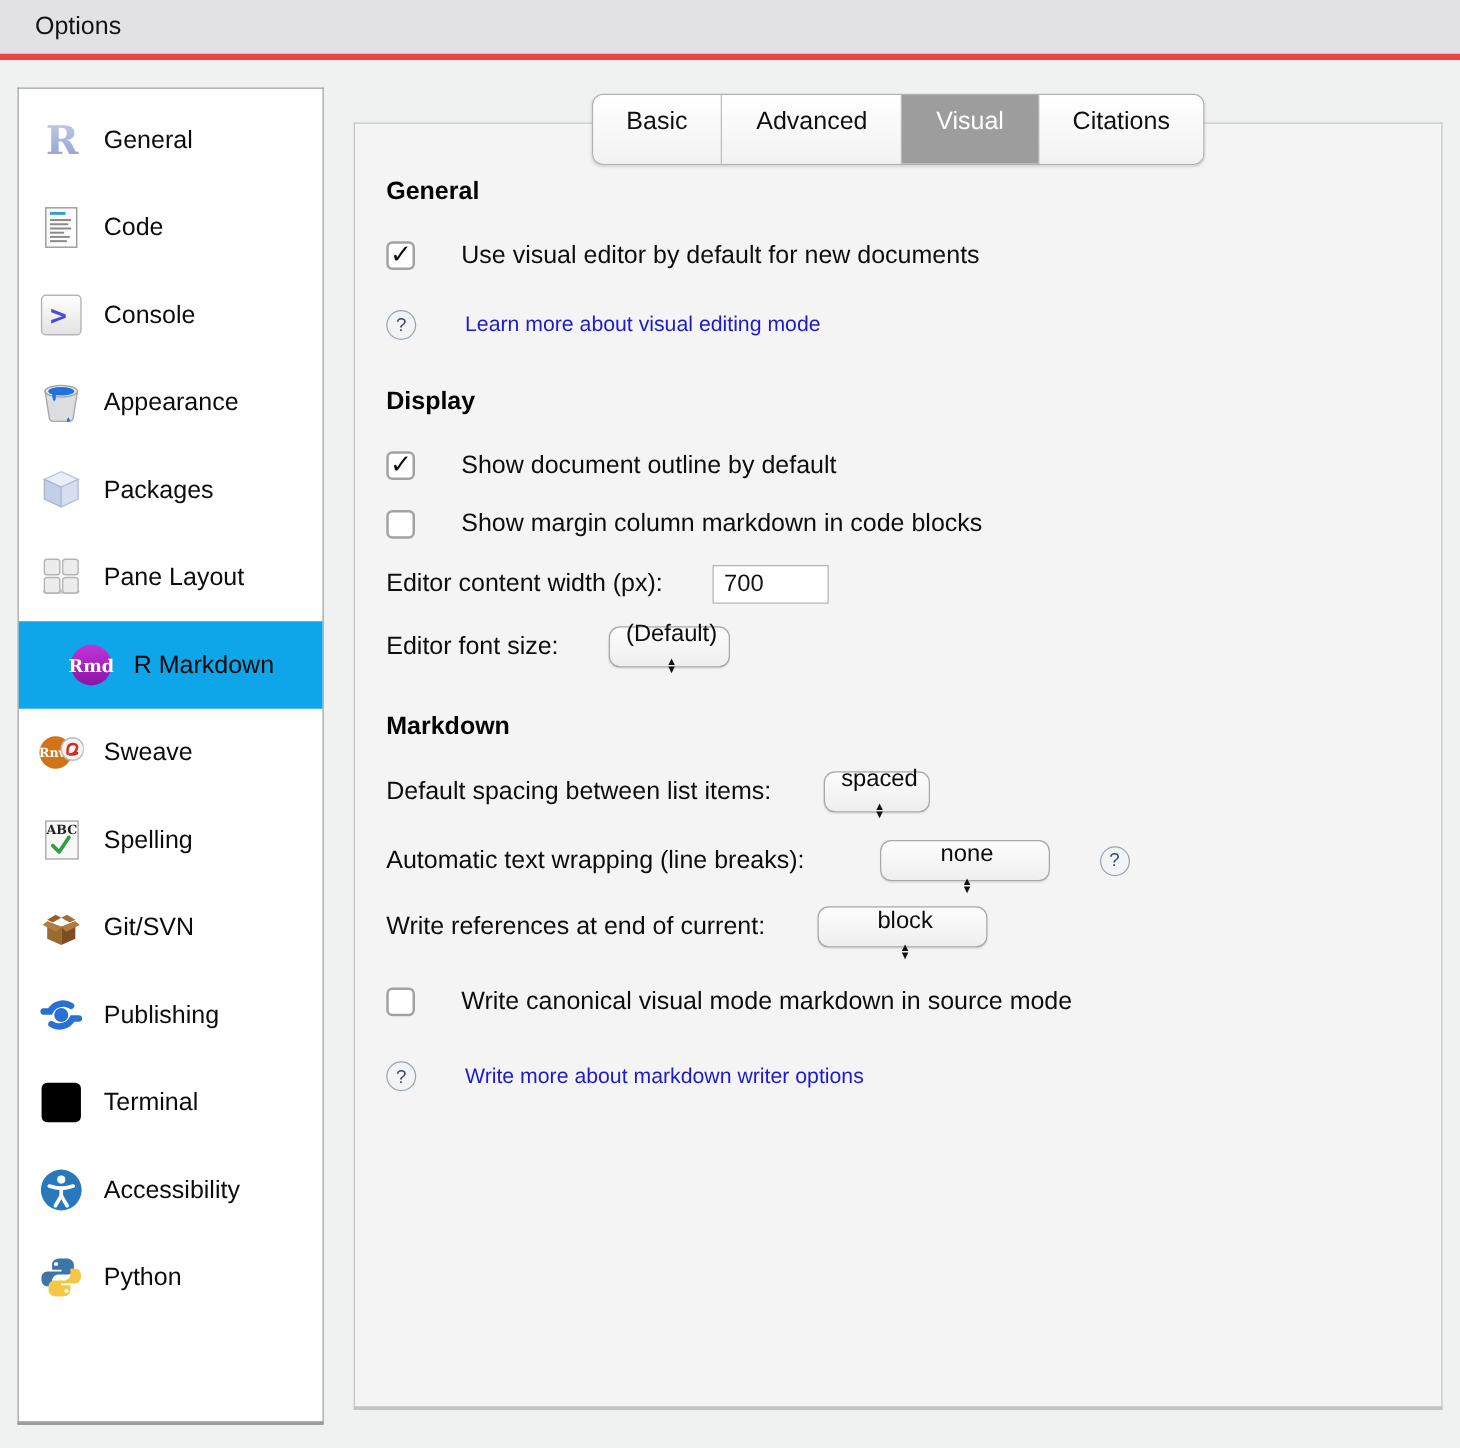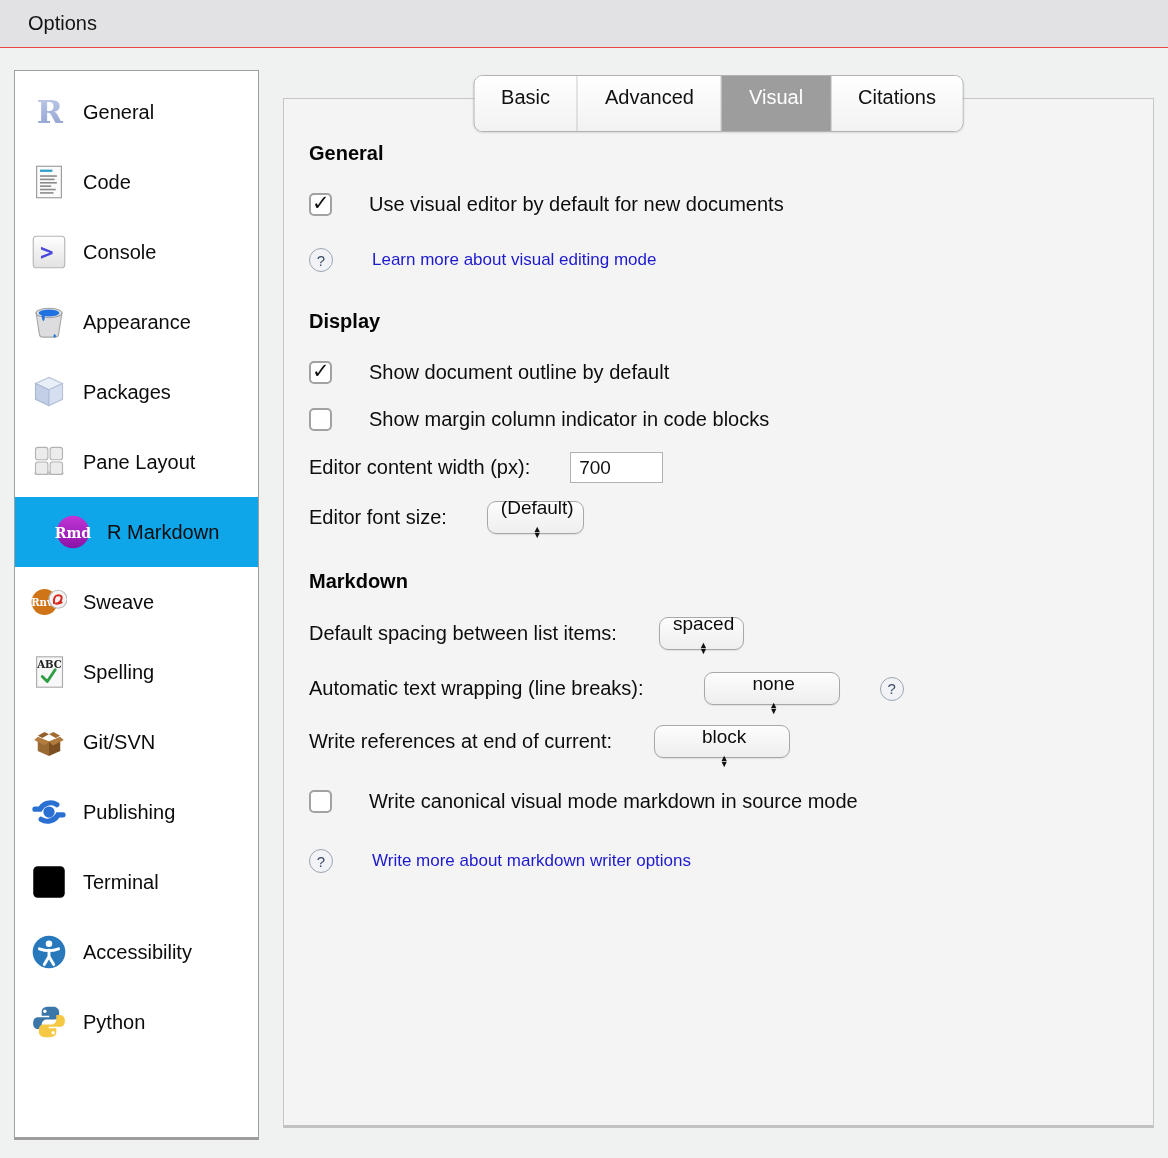--- a/index.html
+++ b/index.html
@@ -6,21 +6,21 @@
   html,body { width:1168px; height:1158px; }
   body {
     font-family:"Liberation Sans","DejaVu Sans",sans-serif;
     background:#f0f1f1;
     color:#111;
     overflow:hidden;
     position:relative;
   }
   
   .titlebar {
-    height:48px; background:#e2e2e4; border-bottom:1px solid #ef4444;
+    height:48px; background:#e2e2e4; border-bottom:5px solid #ef4444;
     display:flex; align-items:center; padding-left:28px;
     font-size:20px; color:#141414;
   }
   
   .wrap { display:flex; align-items:flex-start; }
   .sidebar {
     margin:22px 0 0 14px;
     width:245px; height:1070px;
     background:#ffffff;
     border:1px solid #9f9f9f;
@@ -313,21 +313,21 @@
 
       <div class="h" style="margin-top:38px;">Display</div>
 
       <div class="row" style="margin-top:28px;">
         <span class="cb on"></span>
         <span class="lab">Show document outline by default</span>
       </div>
 
       <div class="row" style="margin-top:24px;">
         <span class="cb"></span>
-        <span class="lab">Show margin column indicator in code blocks</span>
+        <span class="lab">Show margin column markdown in code blocks</span>
       </div>
 
       <div class="row" style="margin-top:21px;">
         <span class="lab">Editor content width (px):</span>
         <input class="txtin" style="margin-left: 12px;" value="700">
       </div>
 
       <div class="row" style="margin-top:18px;">
         <span class="lab">Editor font size:</span>
         <span class="sel" style="margin-left:12px;">

